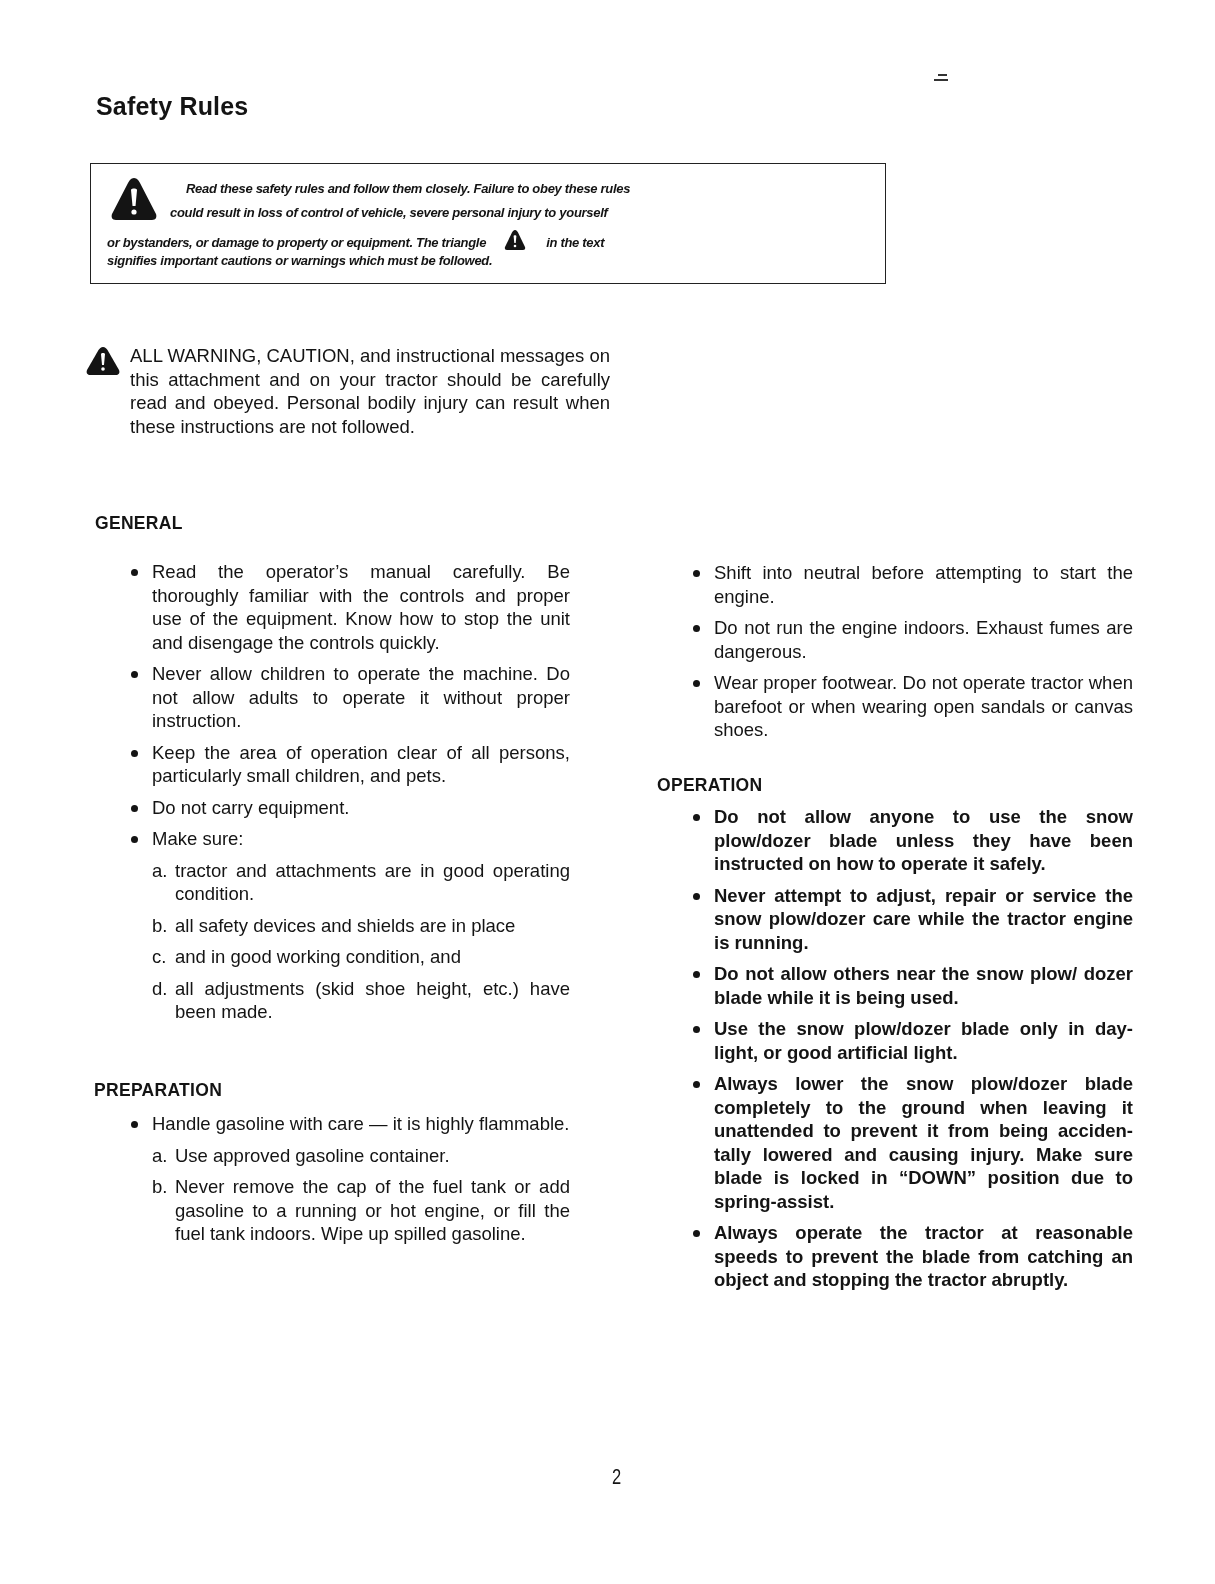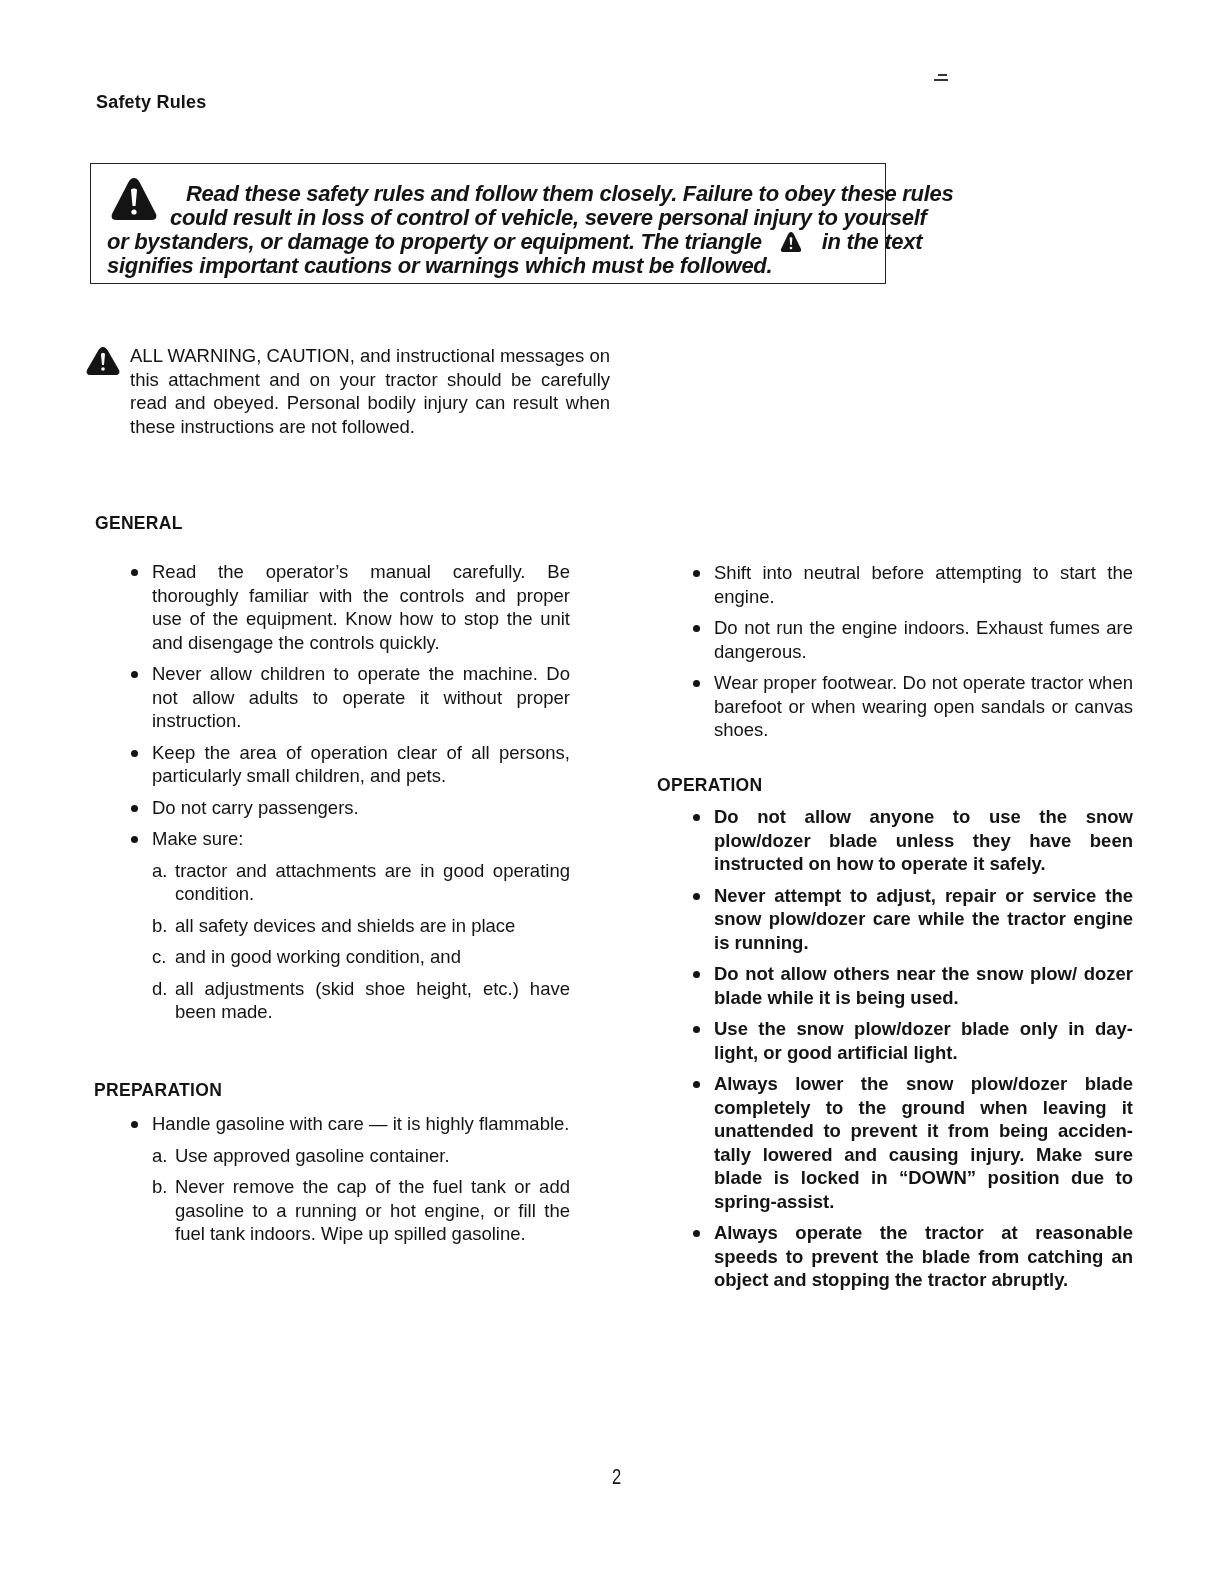--- a/index.html
+++ b/index.html
@@ -12,21 +12,21 @@
       height: 1584px;
       position: relative;
       overflow: hidden;
       font-family: "Liberation Sans", sans-serif;
       color: #141414;
     }
     .page-title {
       position: absolute;
       left: 96px;
       top: 92px;
-      font-size: 18px;
+      font-size: 25px;
       font-weight: bold;
       letter-spacing: 0.2px;
       margin: 0;
     }
     .scan-mark {
       position: absolute;
       left: 934px;
       top: 74px;
       width: 14px;
       height: 6px;
@@ -53,21 +53,21 @@
       position: absolute;
       left: 19px;
       top: 12px;
       width: 48px;
       height: 46px;
     }
     .warning-box .line {
       position: absolute;
       font-style: italic;
       font-weight: bold;
-      font-size: 22px;
+      font-size: 13px;
       white-space: nowrap;
       letter-spacing: -0.3px;
     }
     .warning-box .l1 { left: 95px; top: 17px; }
     .warning-box .l2 { left: 79px; top: 41px; }
     .warning-box .l3 { left: 16px; top: 65px; }
     .warning-box .l4 { left: 16px; top: 89px; }
     .inline-tri {
       display: inline-block;
       width: 22px;
@@ -182,21 +182,21 @@
     <circle cx="17" cy="23" r="1.8" fill="#fff"></circle>
   </svg>
   <p>ALL WARNING, CAUTION, and instructional messages on this attachment and on your tractor should be carefully read and obeyed. Personal bodily injury can result when these instructions are not followed.</p>
 </div>
 
 <h2 class="section-heading" style="left:95px; top:513px;">GENERAL</h2>
 <ul class="list" style="left:127px; top:560px; width:443px;">
   <li class="bullet" style="margin-bottom:8px;">Read the operator’s manual carefully. Be thoroughly familiar with the controls and proper use of the equipment. Know how to stop the unit and disengage the controls quickly.</li>
   <li class="bullet" style="margin-bottom:8px;">Never allow children to operate the machine. Do not allow adults to operate it without proper instruction.</li>
   <li class="bullet" style="margin-bottom:8px;">Keep the area of operation clear of all persons, particularly small children, and pets.</li>
-  <li class="bullet" style="margin-bottom:8px;">Do not carry passengers.</li>
+  <li class="bullet" style="margin-bottom:8px;">Do not carry equipment.</li>
   <li class="bullet" style="margin-bottom:8px;">Make sure:</li>
   <li class="sub" style="margin-bottom:8px;"><span class="marker">a.</span><span>tractor and attachments are in good operating condition.</span></li>
   <li class="sub" style="margin-bottom:8px;"><span class="marker">b.</span><span>all safety devices and shields are in place</span></li>
   <li class="sub" style="margin-bottom:8px;"><span class="marker">c.</span><span>and in good working condition, and</span></li>
   <li class="sub"><span class="marker">d.</span><span>all adjustments (skid shoe height, etc.) have been made.</span></li>
 </ul>
 
 <h2 class="section-heading" style="left:94px; top:1080px;">PREPARATION</h2>
 <ul class="list" style="left:127px; top:1112px; width:443px;">
   <li class="bullet" style="margin-bottom:8px;">Handle gasoline with care — it is highly flammable.</li>

